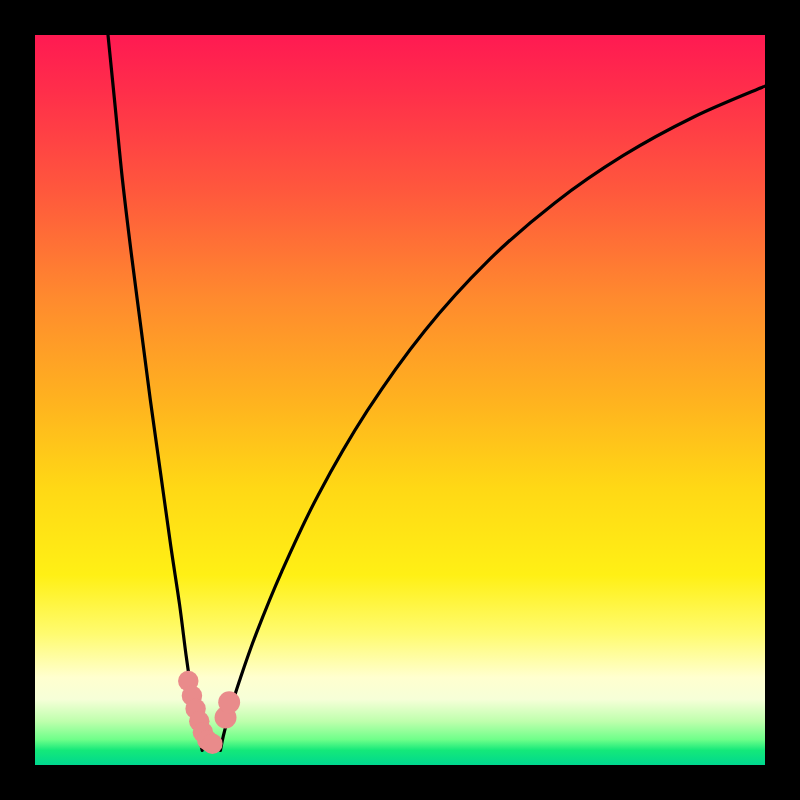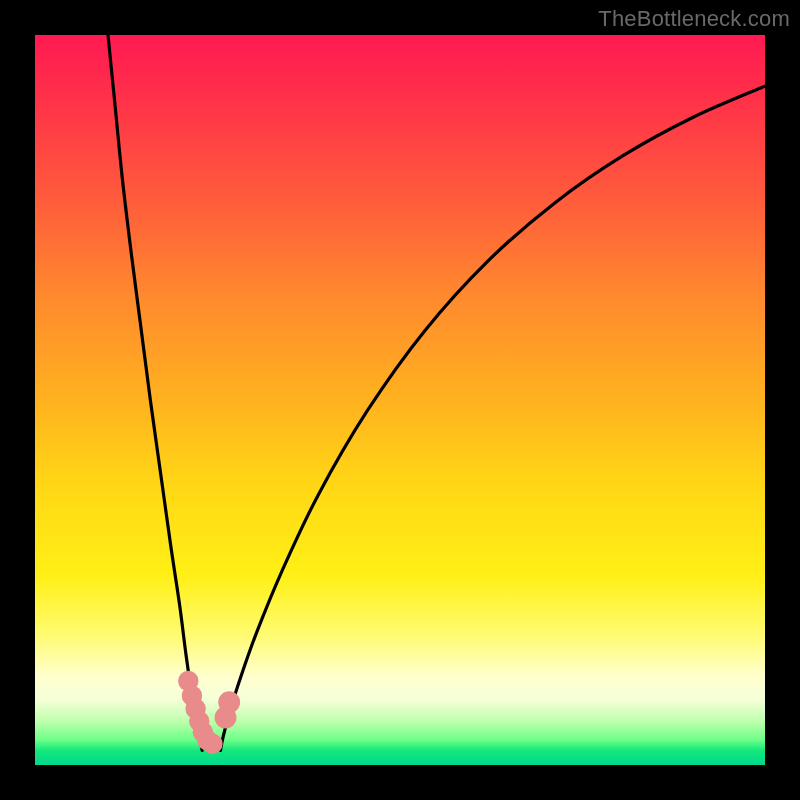--- a/index.html
+++ b/index.html
@@ -66,21 +66,20 @@
   }
   .marker {
     fill: #e98b8b;
     stroke: none;
   }
 </style>
 </head>
 <body>
 
 <div class="outer">
-  <div class="watermark">TheBottleneck.com</div>
   <div class="plot">
     <svg class="curves" viewBox="0 0 730 730" preserveAspectRatio="none">
       <path id="left-branch" class="curve" d="M 73.00 0.00 C 74.22 12.17, 77.87 48.67, 80.30 73.00 C 82.73 97.33, 84.92 121.67, 87.60 146.00 C 90.28 170.33, 93.32 194.67, 96.36 219.00 C 99.40 243.33, 102.69 267.67, 105.85 292.00 C 109.01 316.33, 112.06 340.67, 115.34 365.00 C 118.63 389.33, 122.15 413.67, 125.56 438.00 C 128.97 462.33, 132.62 489.10, 135.78 511.00 C 138.94 532.90, 141.99 551.15, 144.54 569.40 C 147.10 587.65, 149.04 605.29, 151.11 620.50 C 153.18 635.71, 155.25 649.70, 156.95 660.65 C 158.65 671.60, 159.99 678.90, 161.33 686.20 C 162.67 693.50, 164.01 699.58, 164.98 704.45 C 165.95 709.32, 166.81 713.57, 167.17 715.40"></path>
       <path id="right-branch" class="curve" d="M 185.42 715.40 C 185.91 712.97, 186.88 706.88, 188.34 700.80 C 189.80 694.72, 191.50 688.03, 194.18 678.90 C 196.86 669.78, 199.90 659.43, 204.40 646.05 C 208.90 632.67, 214.13 616.85, 221.19 598.60 C 228.25 580.35, 236.40 559.67, 246.74 536.55 C 257.08 513.43, 269.00 486.67, 283.24 459.90 C 297.47 433.13, 314.39 403.32, 332.15 375.95 C 349.91 348.57, 369.75 320.59, 389.82 295.65 C 409.90 270.71, 430.94 247.59, 452.60 226.30 C 474.26 205.01, 497.13 185.54, 519.76 167.90 C 542.39 150.26, 565.14 134.81, 588.38 120.45 C 611.62 106.09, 635.59 93.32, 659.19 81.76 C 682.79 70.20, 718.20 56.21, 730.00 51.10"></path>
       <g id="marker-group">
           <circle cx="153.30" cy="646.05" r="10.22" class="marker"></circle>
           <circle cx="156.95" cy="660.65" r="10.22" class="marker"></circle>
           <circle cx="160.60" cy="673.79" r="10.22" class="marker"></circle>
           <circle cx="164.25" cy="686.20" r="10.22" class="marker"></circle>
           <circle cx="167.90" cy="697.15" r="10.22" class="marker"></circle>

